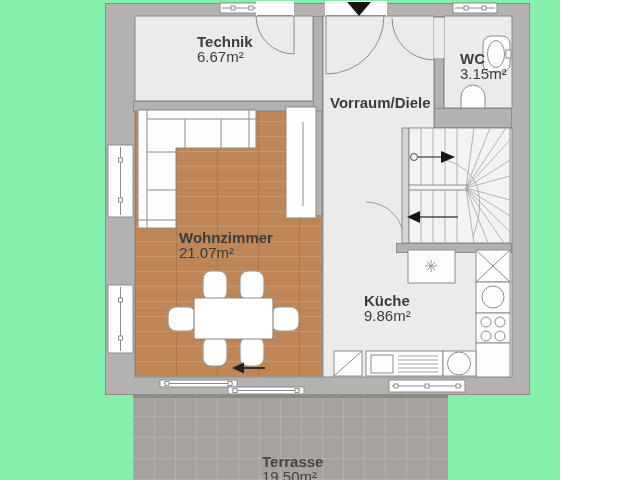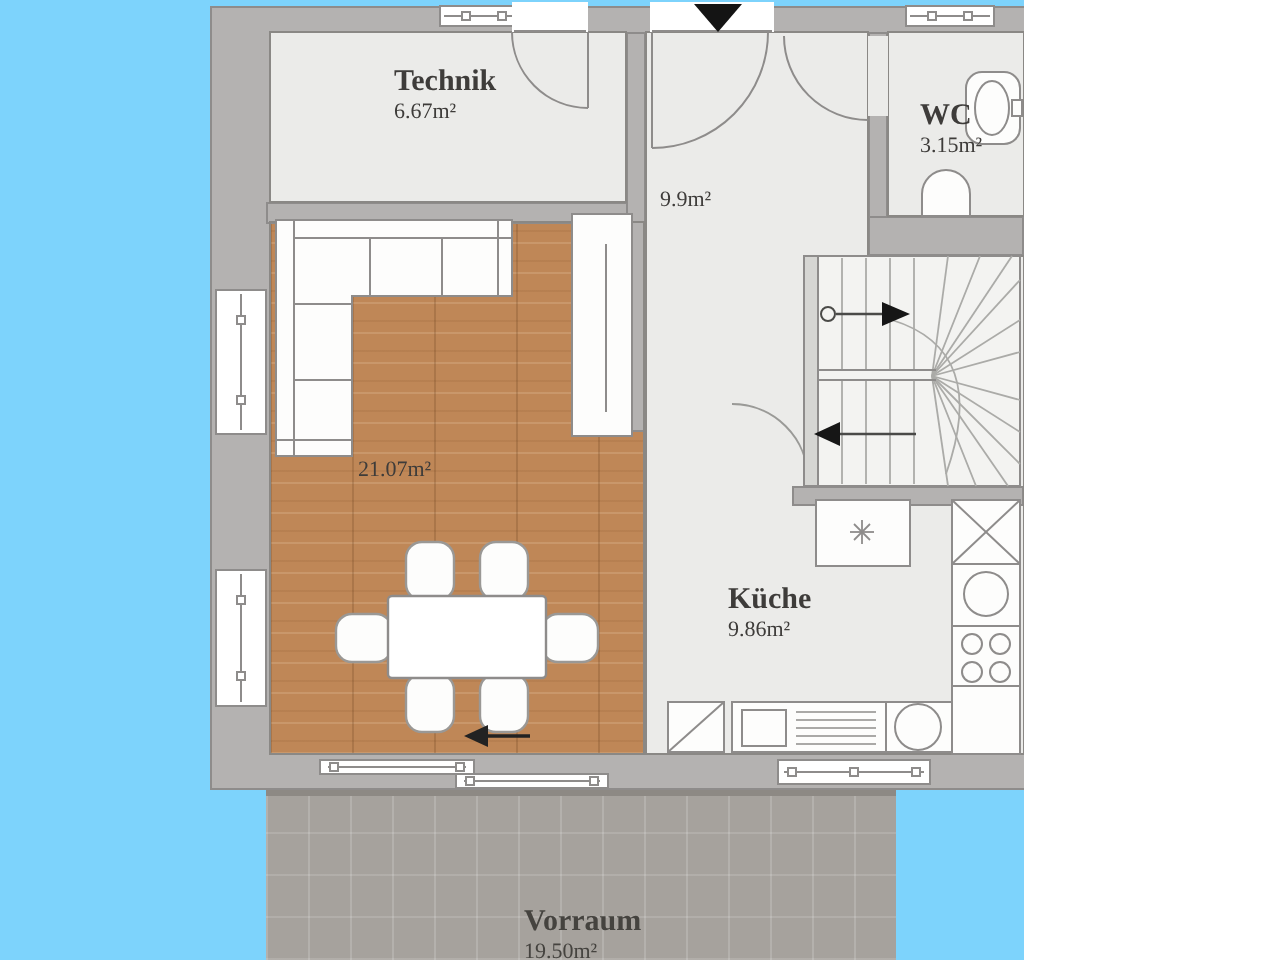--- a/index.html
+++ b/index.html
@@ -1,36 +1,36 @@
 <!DOCTYPE html>
 <html style="--wall: #b4b2b1; --wall-outline: #8e8c8b; --room-floor: #ebebe9; --wood-floor: #bf8757; --terrace: #a6a29d; --label-text: #3e3c3a; --arrow: #141414;"><head>
 <meta charset="utf-8">
 <style>
   html,body{margin:0;padding:0;background:#ffffff;}
-  #plan{position:relative;width:512px;height:480px;overflow:hidden;background:#7dd3fc;
-        font-family:Liberation Serif, serif;}
+  #plan{position:relative;width:560px;height:480px;overflow:hidden;background:#86efac;
+        font-family:Liberation Sans, sans-serif;}
   #outline{position:absolute;left:105px;top:3px;width:425px;height:392px;
            background:var(--wall);border:1.5px solid var(--wall-outline);box-sizing:border-box;}
   .floor{position:absolute;background:var(--room-floor);}
   .wall{position:absolute;background:var(--wall);border:1px solid var(--wall-outline);box-sizing:border-box;}
   #wood{position:absolute;left:135px;top:111px;width:187px;height:266px;
         background-color:var(--wood-floor);
         background-image:
           repeating-linear-gradient(90deg, rgba(88,50,18,.20) 0 1px, transparent 1px 41px),
           repeating-linear-gradient(0deg, rgba(255,236,210,.16) 0 1px, transparent 1px 15px),
           repeating-linear-gradient(0deg, transparent 0 6px, rgba(110,62,24,.10) 6px 7px, transparent 7px 15px);}
   #terrace{position:absolute;left:133px;top:395px;width:315px;height:85px;
         background-color:var(--terrace);border-top:3px solid #8d8984;box-sizing:border-box;
         background-image:
           repeating-linear-gradient(90deg, rgba(255,255,255,.16) 0 1px, transparent 1px 21px),
           repeating-linear-gradient(0deg, rgba(255,255,255,.13) 0 1px, transparent 1px 21px);}
   svg.overlay{position:absolute;left:0;top:0;}
   .label{position:absolute;color:var(--label-text);}
   .room-name{font-size:15px;font-weight:bold;line-height:17px;white-space:nowrap;}
-  .room-area{font-size:11px;font-weight:normal;line-height:13px;white-space:nowrap;}
+  .room-area{font-size:15px;font-weight:normal;line-height:13px;white-space:nowrap;}
   #terrasse-label .room-name{color:#45433f;}
   #terrasse-label .room-area{color:#45433f;}
 </style>
 </head>
 <body>
 
 <div id="plan">
 
   <div id="outline"></div>
 
@@ -230,27 +230,28 @@
 
   <div class="label" style="left:197px;top:33px;">
     <div class="room-name">Technik</div>
     <div class="room-area">6.67m²</div>
   </div>
   <div class="label" style="left:460px;top:50px;">
     <div class="room-name">WC</div>
     <div class="room-area">3.15m²</div>
   </div>
   <div class="label" style="left:330px;top:94px;">
-    <div class="room-area">9.9m²</div>
+    <div class="room-name">Vorraum/Diele</div>
   </div>
   <div class="label" style="left:179px;top:229px;">
+    <div class="room-name">Wohnzimmer</div>
     <div class="room-area">21.07m²</div>
   </div>
   <div class="label" style="left:364px;top:292px;">
     <div class="room-name">Küche</div>
     <div class="room-area">9.86m²</div>
   </div>
   <div class="label" id="terrasse-label" style="left:262px;top:453px;">
-    <div class="room-name">Vorraum</div>
+    <div class="room-name">Terrasse</div>
     <div class="room-area">19.50m²</div>
   </div>
 
 </div>
 
 </body></html>

